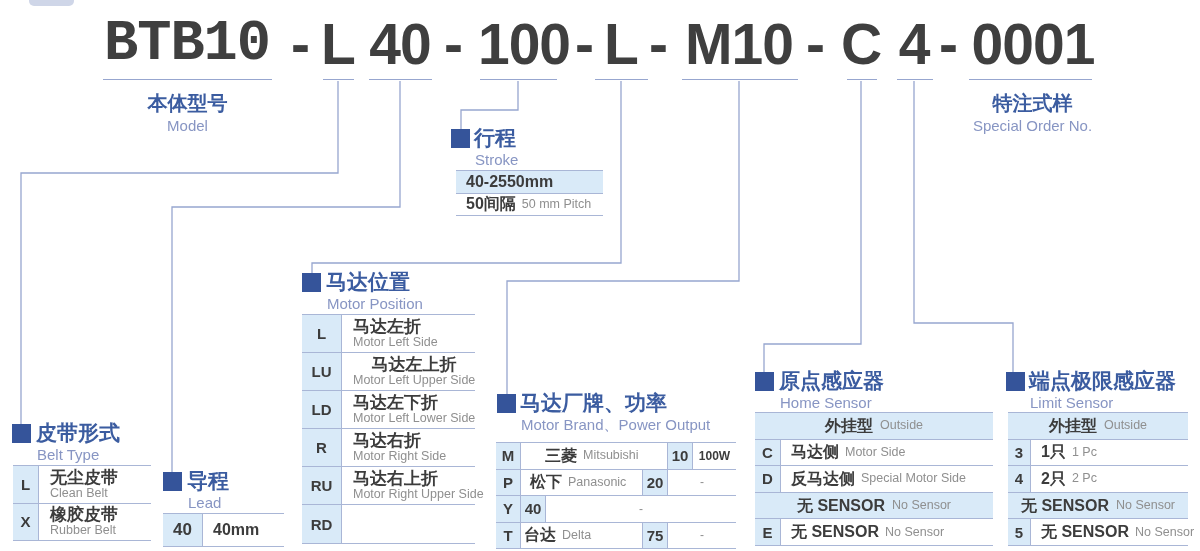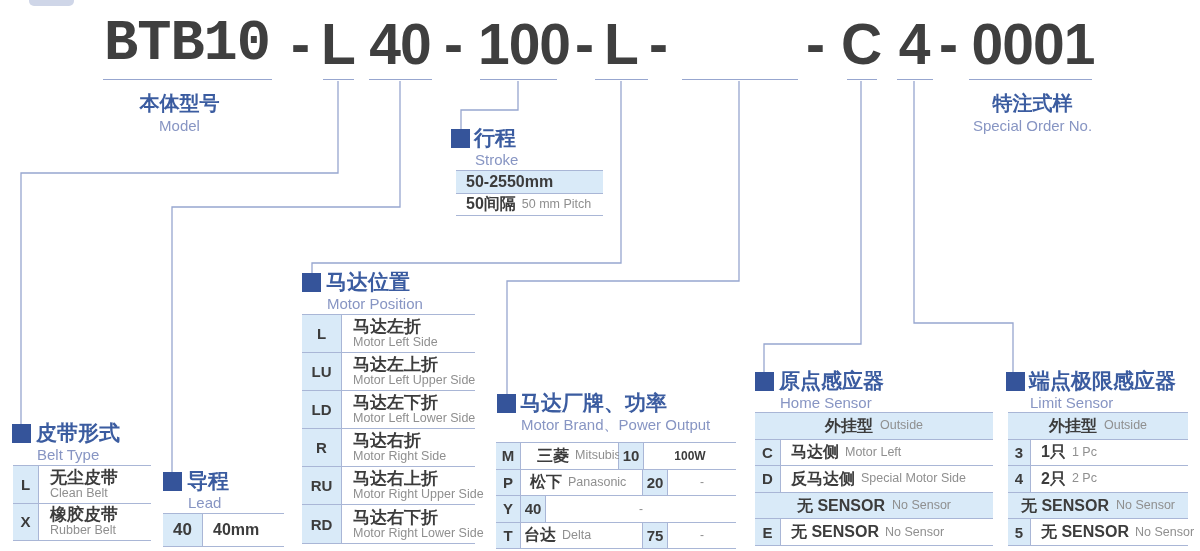--- a/index.html
+++ b/index.html
@@ -73,28 +73,29 @@
   <div id="model-code">
       <span class="seg" style="left: 187px; font-family: Liberation Mono, monospace;">BTB10</span>
       <span class="seg" style="left: 300px;">-</span>
       <span class="seg" style="left: 338px;">L</span>
       <span class="seg" style="left: 400px;">40</span>
       <span class="seg" style="left: 453px;">-</span>
       <span class="seg" style="left: 524px;">100</span>
       <span class="seg" style="left: 584px;">-</span>
       <span class="seg" style="left: 621px;">L</span>
       <span class="seg" style="left: 658px;">-</span>
+      <span class="seg" style="left: 739px;">M10</span>
       <span class="seg" style="left: 815px;">-</span>
       <span class="seg" style="left: 861px;">C</span>
       <span class="seg" style="left: 914px;">4</span>
       <span class="seg" style="left: 948px;">-</span>
       <span class="seg" style="left: 1033px;">0001</span>
     </div>
 
-  <div class="center-label" style="left:95px;top:91px;width:169px;">
+  <div class="center-label" style="left:103px;top:91px;width:169px;">
     <div class="zh">本体型号</div>
     <div class="en">Model</div>
   </div>
   <div class="center-label" style="left:955px;top:91px;width:155px;">
     <div class="zh">特注式样</div>
     <div class="en">Special Order No.</div>
   </div>
 
   <div class="sq" style="left:451px;top:129px;"></div>
   <div class="sec-zh" style="left:474px;top:126px;">行程</div>
@@ -120,39 +121,39 @@
   <div class="sec-zh" style="left:779px;top:369px;">原点感应器</div>
   <div class="sec-en" style="left:780px;top:394px;">Home Sensor</div>
 
   <div class="sq" style="left:1006px;top:372px;"></div>
   <div class="sec-zh" style="left:1029px;top:369px;">端点极限感应器</div>
   <div class="sec-en" style="left:1030px;top:394px;">Limit Sensor</div>
 
   <div class="tbl" id="stroke-table" style="left:456px;top:170px;width:147px;">
       <div class="trow" style="height: 22.5px; background: rgb(217, 234, 248);">
         <div class="inlinecell">
-          <span class="zh1">50-2550mm</span>
+          <span class="zh1">40-2550mm</span>
         </div>
       </div>
       <div class="trow" style="height: 22.5px;">
         <div class="inlinecell">
           <span class="zh1">50间隔</span>
           <span class="en1">50 mm Pitch</span>
         </div>
       </div>
     </div>
   <div class="tbl" id="motor-pos-table" style="left:302px;top:314px;width:173px;">
       <div class="trow" style="height: 38.1px;">
         <div class="codecell" style="width: 40px;">L</div>
         <div class="cellmain">
           <div class="zh1">马达左折</div>
           <div class="en1">Motor Left Side</div>
         </div>
       </div>
-      <div class="trow" style="height: 38.1px;">
+      <div class="trow" style="height: 38.1px; text-align: center;">
         <div class="codecell" style="width: 40px;">LU</div>
         <div class="cellmain">
           <div class="zh1">马达左上折</div>
           <div class="en1">Motor Left Upper Side</div>
         </div>
       </div>
       <div class="trow" style="height: 38.1px;">
         <div class="codecell" style="width: 40px;">LD</div>
         <div class="cellmain">
           <div class="zh1">马达左下折</div>
@@ -168,24 +169,20 @@
       </div>
       <div class="trow" style="height: 38.1px;">
         <div class="codecell" style="width: 40px;">RU</div>
         <div class="cellmain">
           <div class="zh1">马达右上折</div>
           <div class="en1">Motor Right Upper Side</div>
         </div>
       </div>
       <div class="trow" style="height: 38.1px;">
         <div class="codecell" style="width: 40px;">RD</div>
-        <div class="cellmain">
-          <div class="zh1">马达右下折</div>
-          <div class="en1">Motor Right Lower Side</div>
-        </div>
       </div>
     </div>
   <div class="tbl" id="belt-table" style="left:13px;top:465px;width:138px;">
       <div class="trow" style="height: 37.5px;">
         <div class="codecell" style="width: 26px;">L</div>
         <div class="cellmain">
           <div class="zh1">无尘皮带</div>
           <div class="en1">Clean Belt</div>
         </div>
       </div>
@@ -201,21 +198,21 @@
       <div class="trow" style="height: 33px;">
         <div class="codecell" style="width: 40px; font-size: 17px;">40</div>
         <div class="inlinecell">
           <span class="zh1">40mm</span>
         </div>
       </div>
     </div>
   <div class="tbl" id="brand-table" style="left:496px;top:442px;width:240px;">
       <div class="trow" style="height: 26.5px;">
         <div class="codecell" style="width: 25px;">M</div>
-        <div class="inlinecell" style="width: 98px; flex: 0 0 auto; border-right: 1px solid rgb(169, 182, 214); padding-left: 16px; box-sizing: border-box;">
+        <div class="inlinecell" style="width: 147px; flex: 0 0 auto; border-right: 1px solid rgb(169, 182, 214); padding-left: 24px; box-sizing: border-box;">
           <span class="zh1">三菱</span>
           <span class="en1">Mitsubishi</span>
         </div>
         <div class="codecell" style="width: 25px;">10</div>
         <div class="valcell" style="flex: 1 1 0%;">100W</div>
       </div>
       <div class="trow" style="height: 26.5px;">
         <div class="codecell" style="width: 25px;">P</div>
         <div class="inlinecell" style="width: 122px; flex: 0 0 auto; border-right: 1px solid rgb(169, 182, 214); padding-left: 9px; box-sizing: border-box;">
           <span class="zh1">松下</span>
@@ -241,21 +238,21 @@
     </div>
   <div class="tbl" id="home-sensor-table" style="left:755px;top:412px;width:238px;">
       <div class="trow hdrrow" style="height: 26.6px;">
         <span class="zh1">外挂型</span>
         <span class="en1">Outside</span>
       </div>
       <div class="trow" style="height: 26.6px;">
         <div class="codecell" style="width: 26px;">C</div>
         <div class="inlinecell">
           <span class="zh1">马达侧</span>
-          <span class="en1">Motor Left</span>
+          <span class="en1">Motor Side</span>
         </div>
       </div>
       <div class="trow" style="height: 26.6px;">
         <div class="codecell" style="width: 26px;">D</div>
         <div class="inlinecell">
           <span class="zh1">反马达侧</span>
           <span class="en1">Special Motor Side</span>
         </div>
       </div>
       <div class="trow hdrrow" style="height: 26.6px;">

